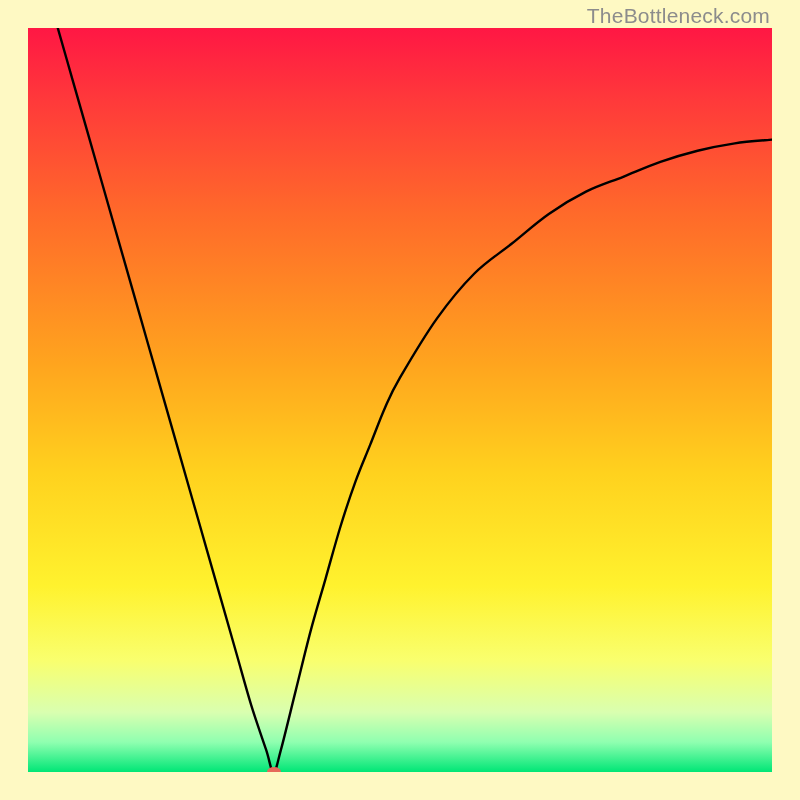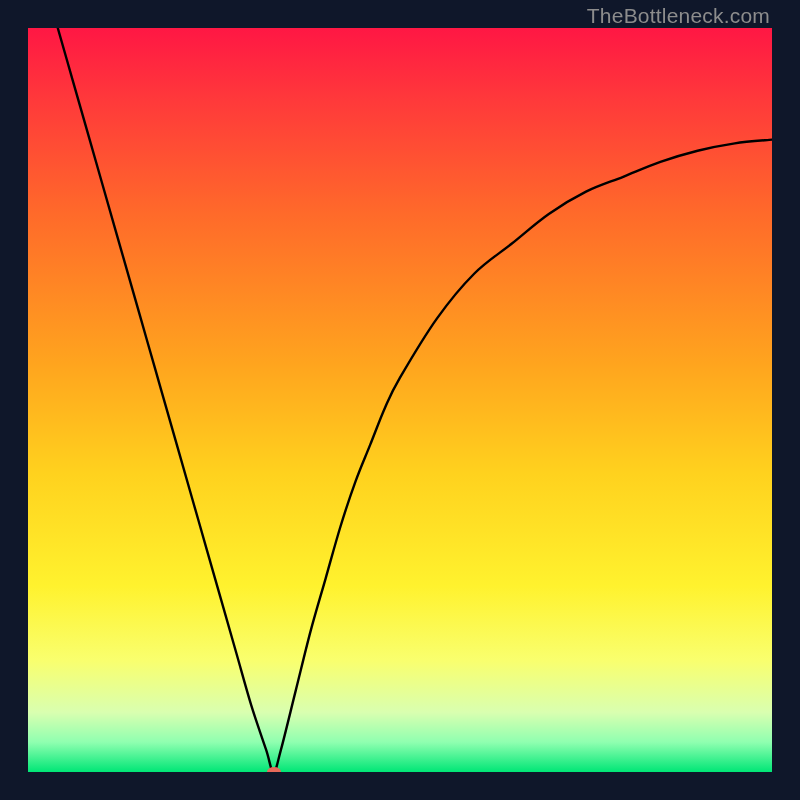--- a/index.html
+++ b/index.html
@@ -8,21 +8,21 @@
     width: 800px;
     height: 800px;
     background: #000;
     overflow: hidden;
     font-family: Arial, Helvetica, sans-serif;
   }
   .frame {
     position: relative;
     width: 800px;
     height: 800px;
-    background: #0f172a;
+    background: #fef9c3;
   }
   .plot-area {
     position: absolute;
     left: 28px;
     top: 28px;
     width: 744px;
     height: 744px;
     overflow: hidden;
   }
   .gradient {

